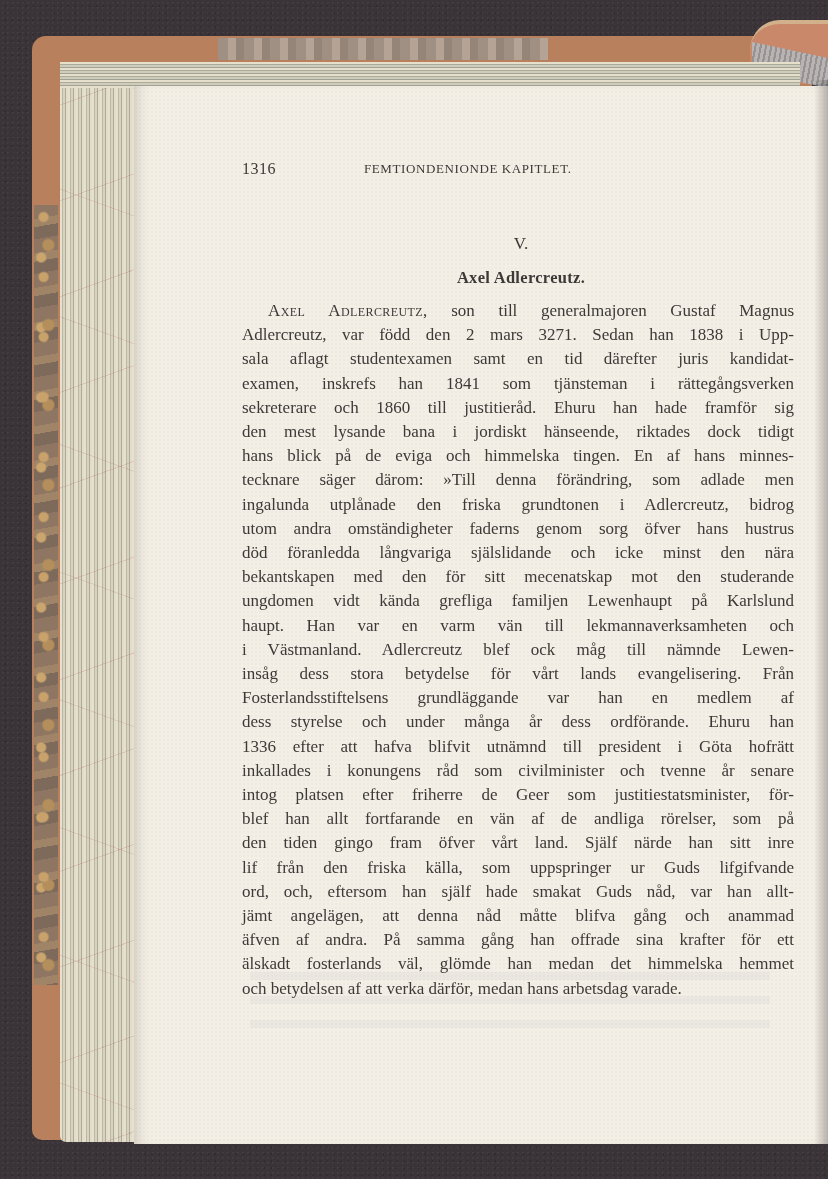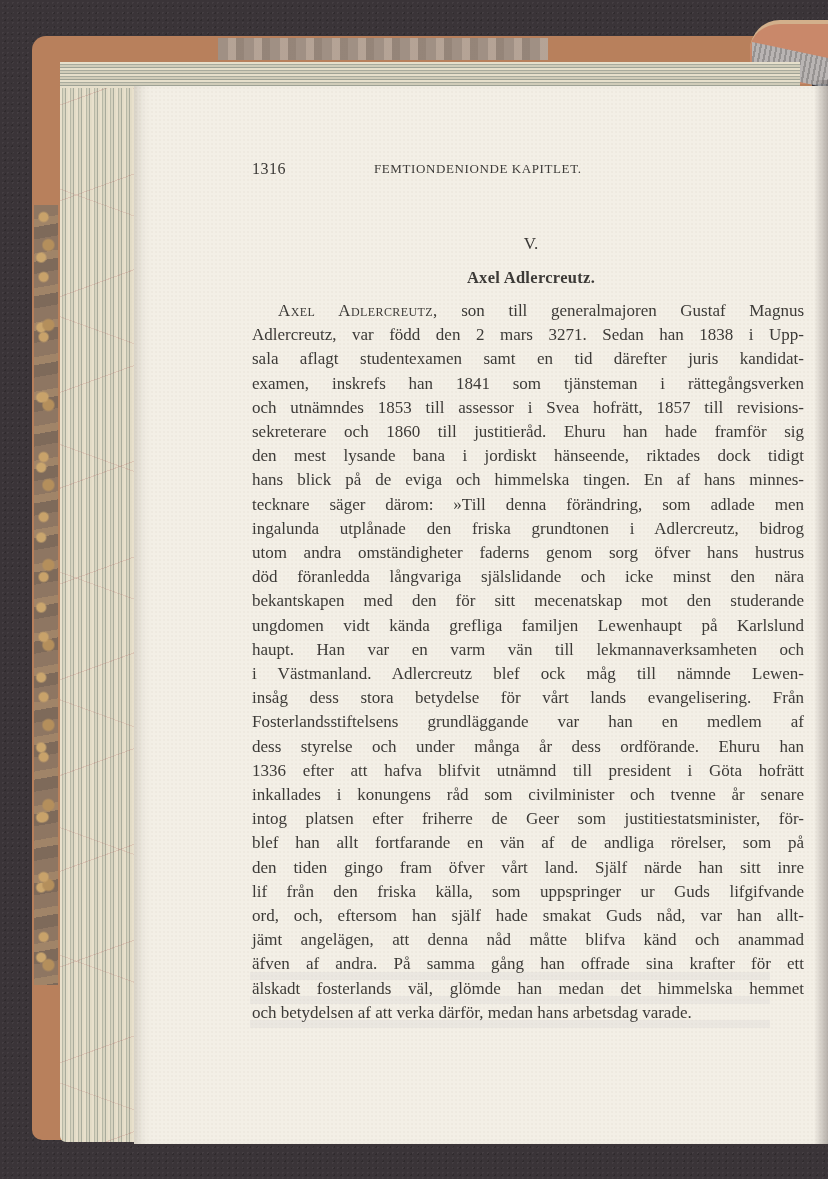--- a/index.html
+++ b/index.html
@@ -103,21 +103,21 @@
     width: 700px;
     height: 1058px;
     background: #f3efe6;
     background-image:
       radial-gradient(rgba(180,170,150,.08) 1px, transparent 1px);
     background-size: 4px 4px;
     box-shadow: inset 12px 0 14px -10px rgba(120,110,90,.35);
   }
   .content {
     position: absolute;
-    left: 252px;
+    left: 242px;
     top: 160px;
     width: 552px;
     font-family: "Liberation Serif", serif;
     color: #3c3a37;
   }
   .running-head {
     position: relative;
     height: 24px;
     font-size: 14.5px;
     letter-spacing: .5px;
@@ -211,21 +211,20 @@
   </div>
 
   <div class="section-number">V.</div>
   <div class="section-title">Axel Adlercreutz.</div>
 
   <div class="body-text">
     <span class="line first"><span class="lead">Axel Adlercreutz,</span><span> son till generalmajoren Gustaf Magnus</span></span>
     <span class="line">Adlercreutz, var född den 2 mars 3271. Sedan han 1838 i Upp-</span>
     <span class="line">sala aflagt studentexamen samt en tid därefter juris kandidat-</span>
     <span class="line">examen, inskrefs han 1841 som tjänsteman i rättegångsverken</span>
-    <span class="line">och utnämndes 1853 till assessor i Svea hofrätt, 1857 till revisions-</span>
     <span class="line">sekreterare och 1860 till justitieråd. Ehuru han hade framför sig</span>
     <span class="line">den mest lysande bana i jordiskt hänseende, riktades dock tidigt</span>
     <span class="line">hans blick på de eviga och himmelska tingen. En af hans minnes-</span>
     <span class="line">tecknare säger därom: »Till denna förändring, som adlade men</span>
     <span class="line">ingalunda utplånade den friska grundtonen i Adlercreutz, bidrog</span>
     <span class="line">utom andra omständigheter faderns genom sorg öfver hans hustrus</span>
     <span class="line">död föranledda långvariga själslidande och icke minst den nära</span>
     <span class="line">bekantskapen med den för sitt mecenatskap mot den studerande</span>
     <span class="line">ungdomen vidt kända grefliga familjen Lewenhaupt på Karlslund</span>
     <span class="line">haupt. Han var en varm vän till lekmannaverksamheten och</span>
@@ -233,20 +232,20 @@
     <span class="line">insåg dess stora betydelse för vårt lands evangelisering. Från</span>
     <span class="line">Fosterlandsstiftelsens grundläggande var han en medlem af</span>
     <span class="line">dess styrelse och under många år dess ordförande. Ehuru han</span>
     <span class="line">1336 efter att hafva blifvit utnämnd till president i Göta hofrätt</span>
     <span class="line">inkallades i konungens råd som civilminister och tvenne år senare</span>
     <span class="line">intog platsen efter friherre de Geer som justitiestatsminister, för-</span>
     <span class="line">blef han allt fortfarande en vän af de andliga rörelser, som på</span>
     <span class="line">den tiden gingo fram öfver vårt land. Själf närde han sitt inre</span>
     <span class="line">lif från den friska källa, som uppspringer ur Guds lifgifvande</span>
     <span class="line">ord, och, eftersom han själf hade smakat Guds nåd, var han allt-</span>
-    <span class="line">jämt angelägen, att denna nåd måtte blifva känd och anammad</span>
+    <span class="line">jämt angelägen, att denna nåd måtte blifva gång och anammad</span>
     <span class="line">äfven af andra. På samma gång han offrade sina krafter för ett</span>
     <span class="line">älskadt fosterlands väl, glömde han medan det himmelska hemmet</span>
     <span class="line last">och betydelsen af att verka därför, medan hans arbetsdag varade.</span>
   </div>
 </div>
 
 <div class="right-shadow"></div>
 
 </body></html>

